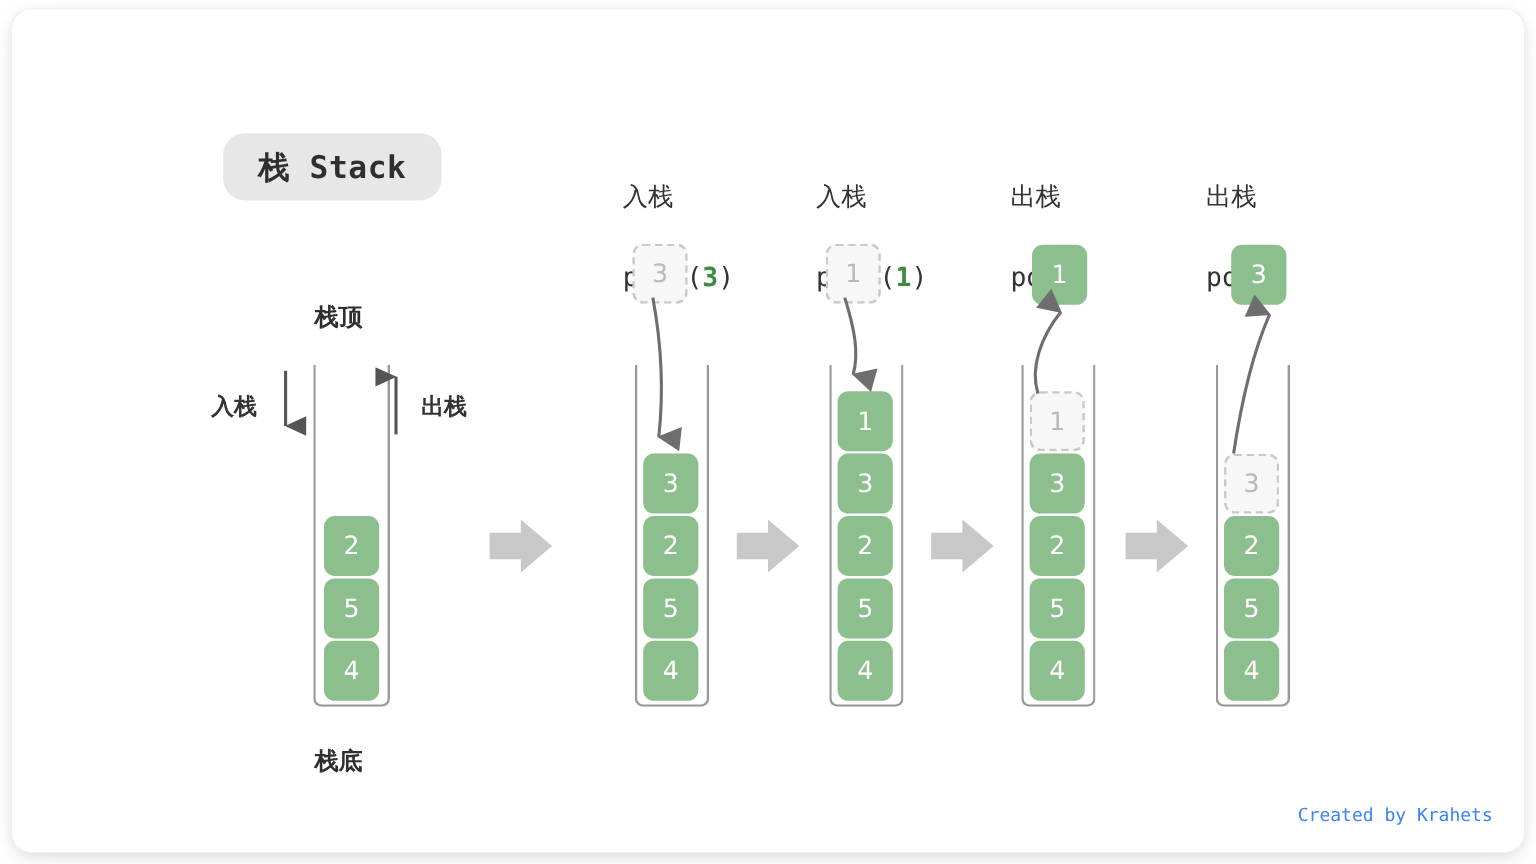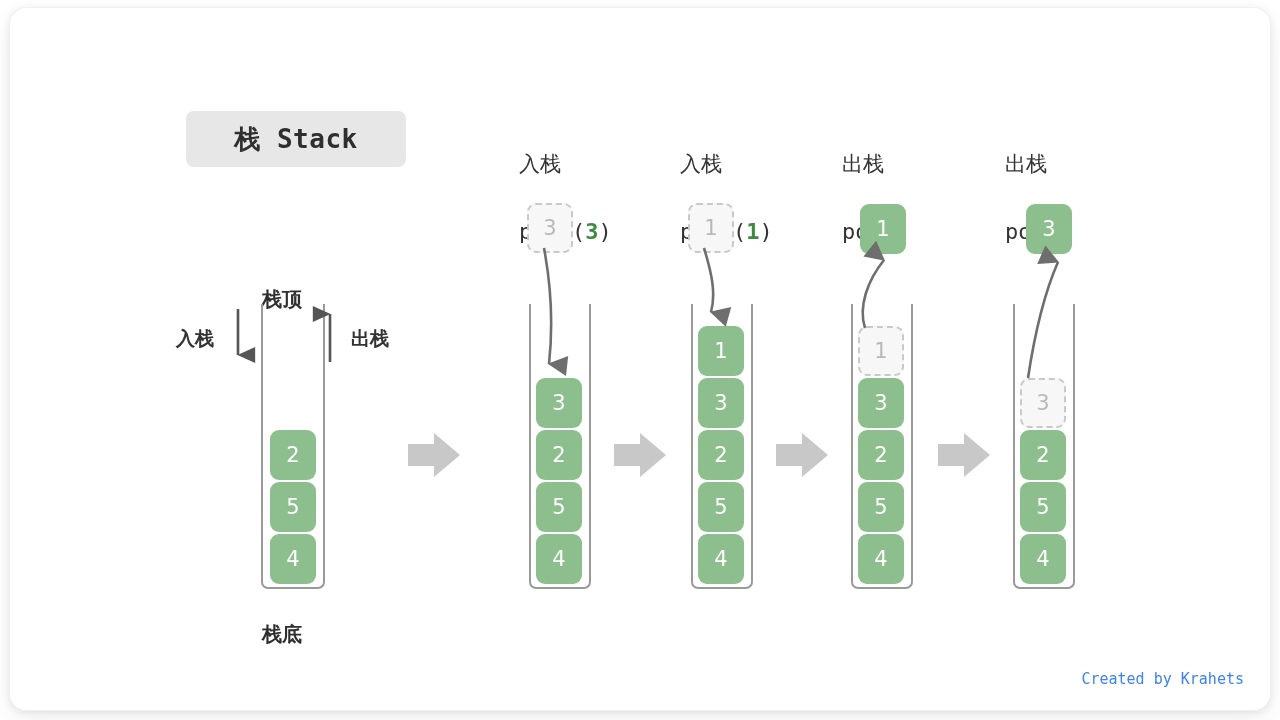--- a/index.html
+++ b/index.html
@@ -17,23 +17,23 @@
     border-radius:16px;
     box-shadow:0 0 0 1px #f0f0f0, 0 2px 10px rgba(0,0,0,0.10), 0 8px 26px rgba(0,0,0,0.06);
     overflow:hidden;
   }
   #stage{position:absolute;left:0;top:0;width:1260px;height:702px;}
 
   
   .title-pill{
     position:absolute;
     left:176px; top:103px;
-    width:220px; height:56px;
+    width:182px; height:56px;
     background:#e7e7e7;
-    border-radius:8px;
+    border-radius:18px;
     display:flex; align-items:center; justify-content:center;
     color:#2f2f2f;
     font-size:26px;
     font-family:"DejaVu Sans Mono","Liberation Mono",monospace;
     font-weight:700;
     letter-spacing:0.5px;
     white-space:pre;
   }
 
   
@@ -114,21 +114,21 @@
   }
 </style>
 </head>
 <body>
 
 <div id="card">
 <div id="stage">
 
   <div class="title-pill">栈 Stack</div>
 
-  <div class="lbl lbl-topbottom" style="left:252px;top:243px;margin-top:35px;">栈顶</div>
+  <div class="lbl lbl-topbottom" style="left:252px;top:243px;">栈顶</div>
 
   <div class="lbl" style="left:166px;top:318px;">入栈</div>
 
   <div class="lbl" style="left:341px;top:318px;">出栈</div>
 
   <div class="tube" style="left:251px;top:296px;width:64px;height:285px;"></div>
 
   <div class="cell solid" style="left:260px;top:422px;">2</div>
   <div class="cell solid" style="left:260px;top:474px;">5</div>
   <div class="cell solid" style="left:260px;top:526px;">4</div>

